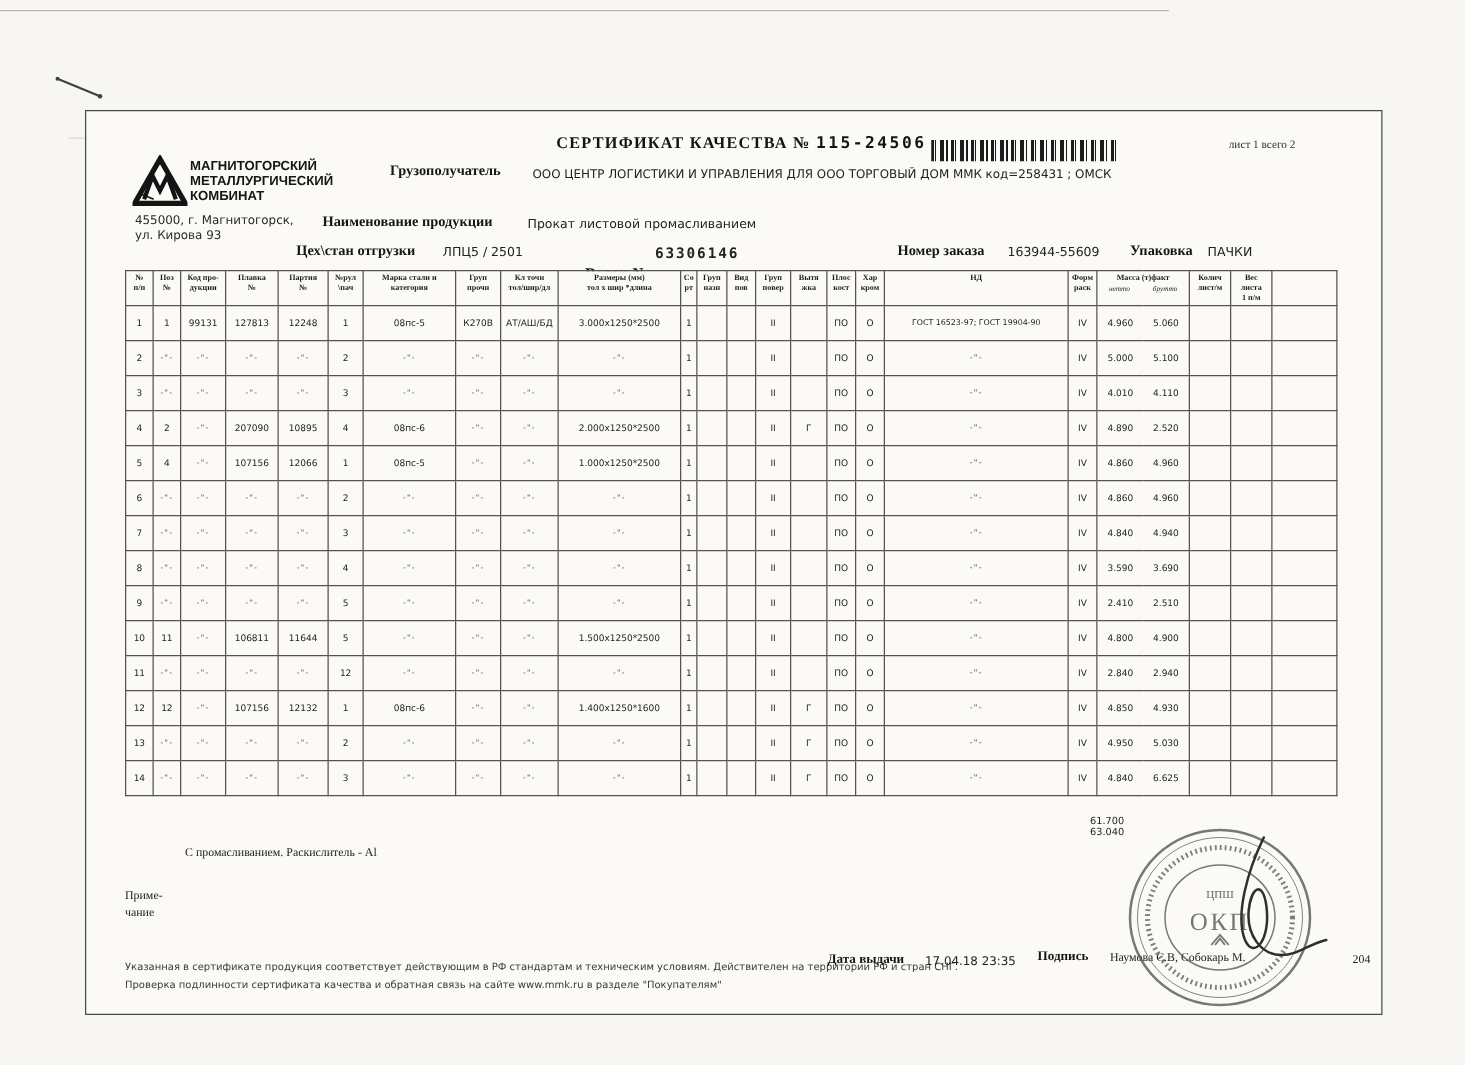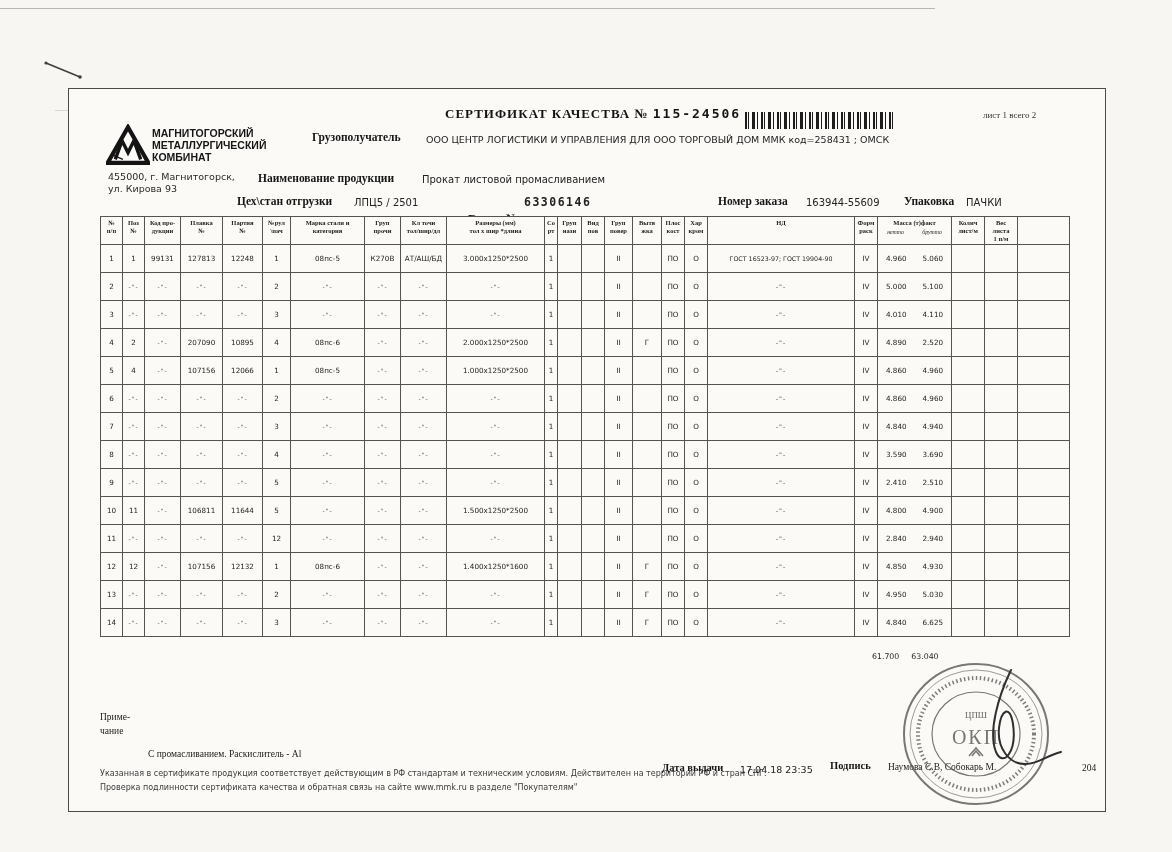--- a/index.html
+++ b/index.html
@@ -37,24 +37,24 @@
   .cert-table{position:absolute;left:100px;top:216px;border-collapse:collapse;table-layout:fixed;}
   .cert-table th,.cert-table td{border:1px solid #55534f;overflow:hidden;}
   .cert-table th{font:bold 6.5px/1.2 "Liberation Serif",serif;color:#1d1d1d;text-align:center;
       white-space:pre-line;padding:2px 0;vertical-align:top;background:#fbfaf7;}
   .cert-table td{font:7.2px "DejaVu Sans",sans-serif;color:#242424;text-align:center;height:27px;padding:0;}
   .cert-table td.ditto{font-size:6px;color:#4a4a4a;letter-spacing:1px;}
   .cert-table td.sm{font-size:6.3px;}
   .cert-table td:nth-child(20){border-right:0;}
   .cert-table td:nth-child(21){border-left:0;}
   .subhead{display:flex;justify-content:space-around;font:italic 5.8px "Liberation Serif",serif;margin-top:2px;}
-  .totals{left:872px;top:652px;font:7.8px "DejaVu Sans",sans-serif;color:#1e1e1e;display:flex;gap:12px;}
+  .totals{left:872px;top:652px;font:7.8px "DejaVu Sans",sans-serif;color:#1e1e1e;display:flex;flex-direction:column;}
   
   .note-lbl{left:100px;top:710px;font:9.5px/1.5 "Liberation Serif",serif;color:#222;white-space:pre-line;}
-  .note-val{left:148px;top:749px;font:9.5px "Liberation Serif",serif;color:#222;text-align:center;}
+  .note-val{left:148px;top:678px;font:9.5px "Liberation Serif",serif;color:#222;text-align:center;}
   .legal{left:100px;top:767px;font:8px/1.75 "DejaVu Sans",sans-serif;color:#3a3a3a;white-space:pre-line;}
   .date-lbl{left:662px;top:762px;font-size:10.5px;}
   .date-val{left:740px;top:764px;font:9.5px "DejaVu Sans",sans-serif;}
   .sign-lbl{left:830px;top:760px;font-size:10.5px;}
   .sign-val{left:888px;top:762px;font:9.5px "Liberation Serif",serif;color:#222;}
   .sign-code{left:1082px;top:763px;font:9.5px "Liberation Serif",serif;color:#222;}
   .stamp-wrap{left:893px;top:652px;width:185px;height:160px;}
 </style>
 </head>
 <body>

